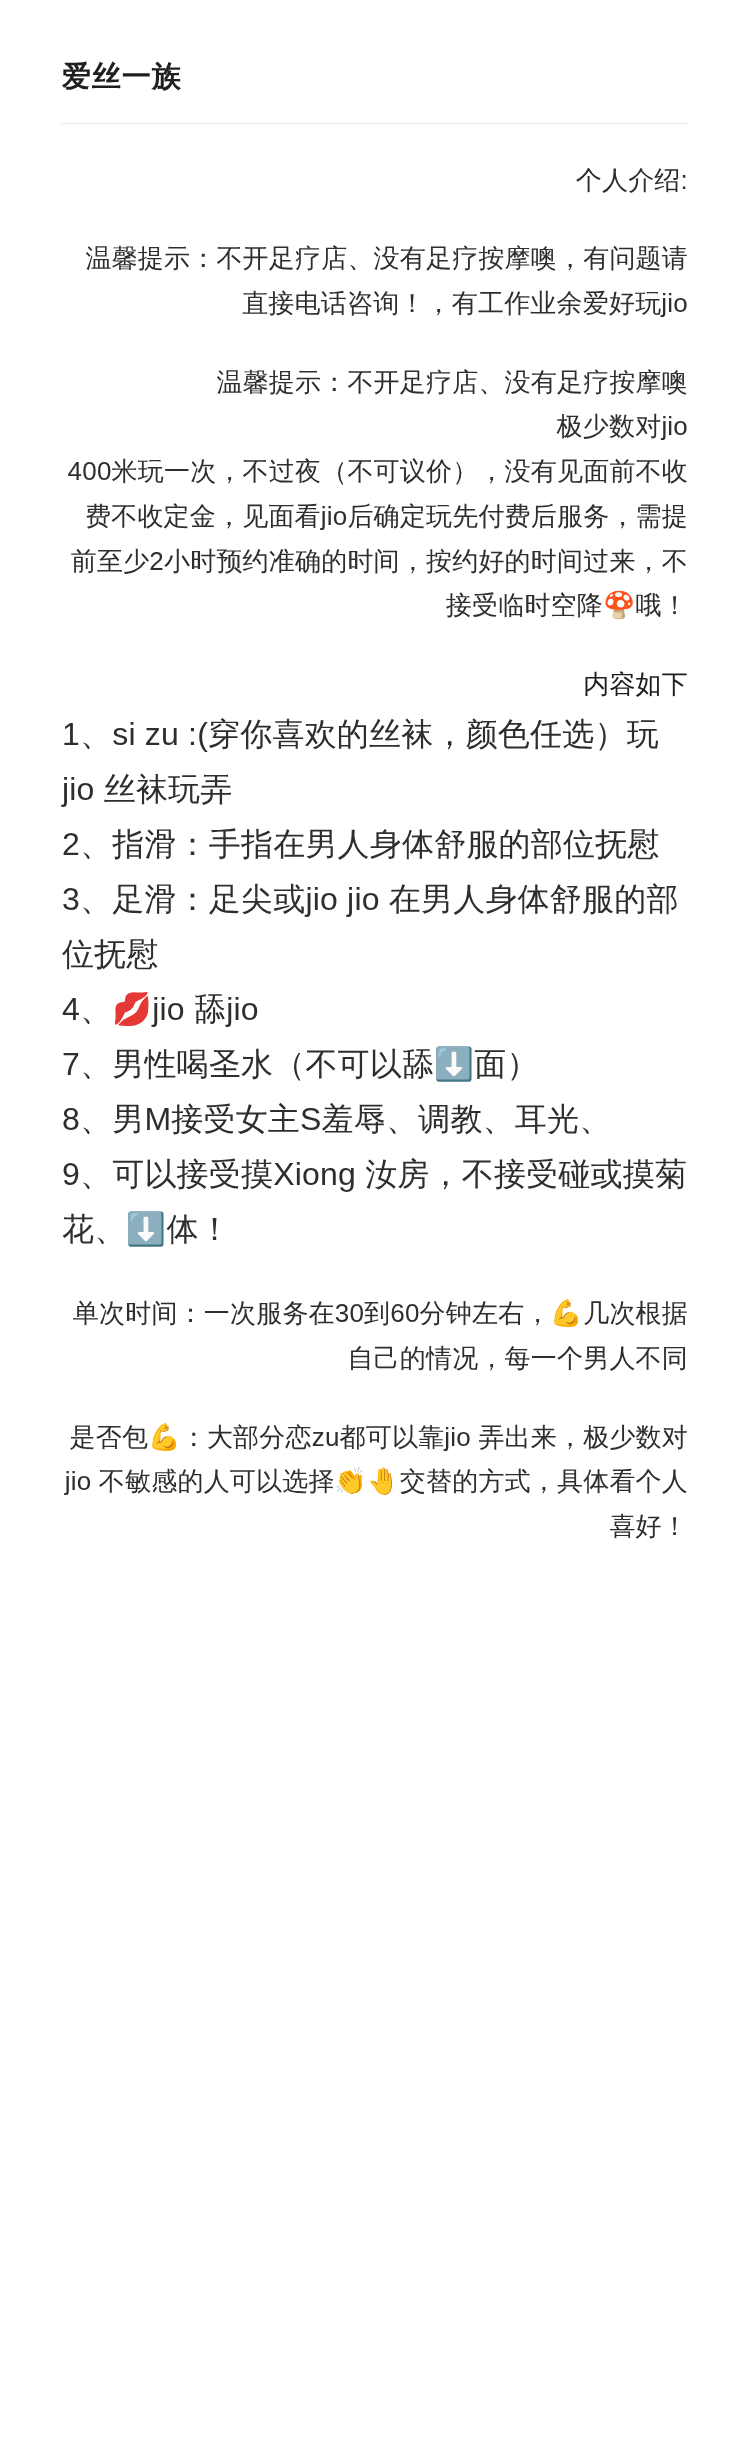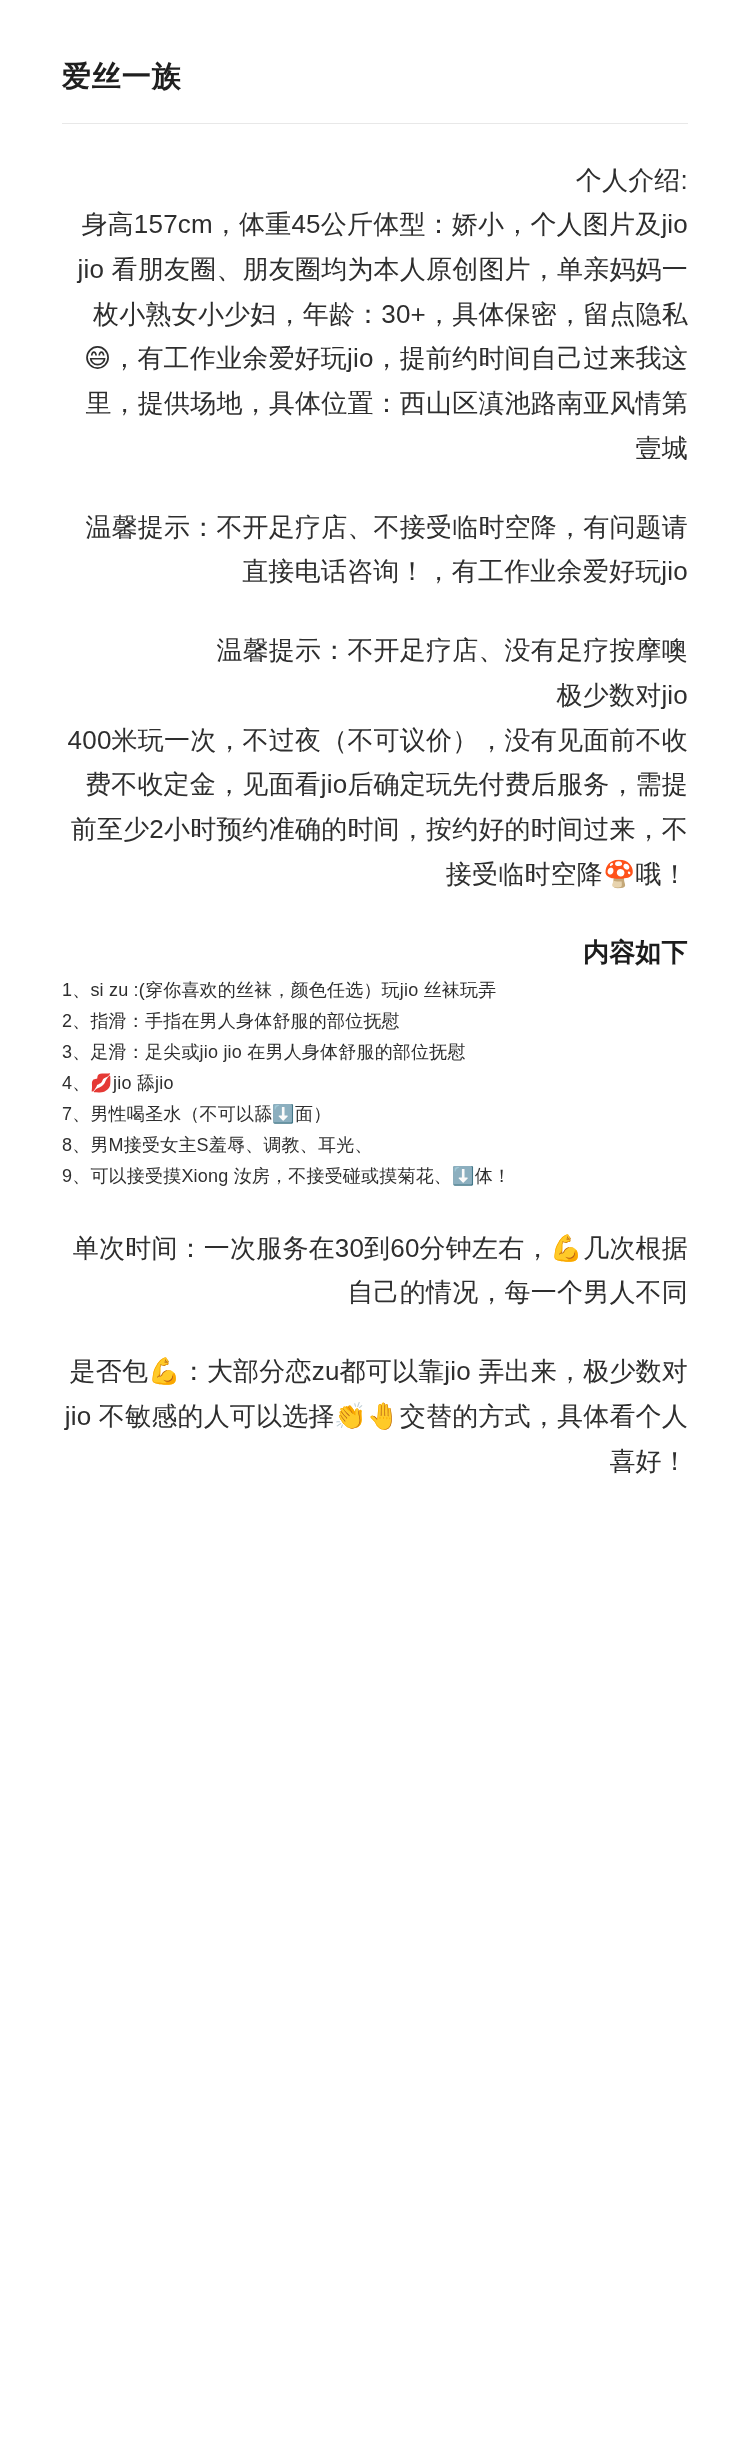--- a/index.html
+++ b/index.html
@@ -47,30 +47,30 @@
   .para {
     font-size: 26px;
     line-height: 1.72;
     color: #2e2e2e;
     margin: 0;
     letter-spacing: 0.2px;
     text-align: right;
     word-break: break-word;
   }
   .para.bold {
-    font-weight: bold;
+    font-weight: normal;
     color: #1c1c1c;
   }
   .list {
     margin: 0;
     padding: 0;
     list-style: none;
   }
   .list li {
-    font-size: 18px;
+    font-size: 32px;
     line-height: 1.72;
     color: #2e2e2e;
     letter-spacing: 0.2px;
     margin: 0;
     word-break: break-word;
   }
   .spacer-line {
     height: 34px;
   }
 </style>
@@ -78,27 +78,26 @@
 <body>
 
 <div class="page">
   <div class="content">
 
     <h1 class="doc-title">爱丝一族</h1>
     <div class="title-rule"></div>
 
     <div class="section tight">
       <p class="para">个人介绍:</p>
-      <p class="para">身高157cm，体重45公斤体型：娇小，个人图片及jio jio 看朋友圈、朋友圈均为本人原创图片，单亲妈妈一枚小熟女小少妇，年龄：30+，具体保密，留点隐私😄，有工作业余爱好玩jio，提前约时间自己过来我这里，提供场地，具体位置：西山区滇池路南亚风情第壹城</p>
     </div>
 
     <div class="spacer-line"></div>
 
     <div class="section tight">
-      <p class="para">温馨提示：不开足疗店、不接受临时空降，有问题请直接电话咨询！，有工作业余爱好玩jio</p>
+      <p class="para">温馨提示：不开足疗店、没有足疗按摩噢，有问题请直接电话咨询！，有工作业余爱好玩jio</p>
     </div>
 
     <div class="spacer-line"></div>
 
     <div class="section tight">
       <p class="para">温馨提示：不开足疗店、没有足疗按摩噢</p>
       <p class="para">极少数对jio</p>
       <p class="para">400米玩一次，不过夜（不可议价），没有见面前不收费不收定金，见面看jio后确定玩先付费后服务，需提前至少2小时预约准确的时间，按约好的时间过来，不接受临时空降🍄哦！</p>
     </div>
 

